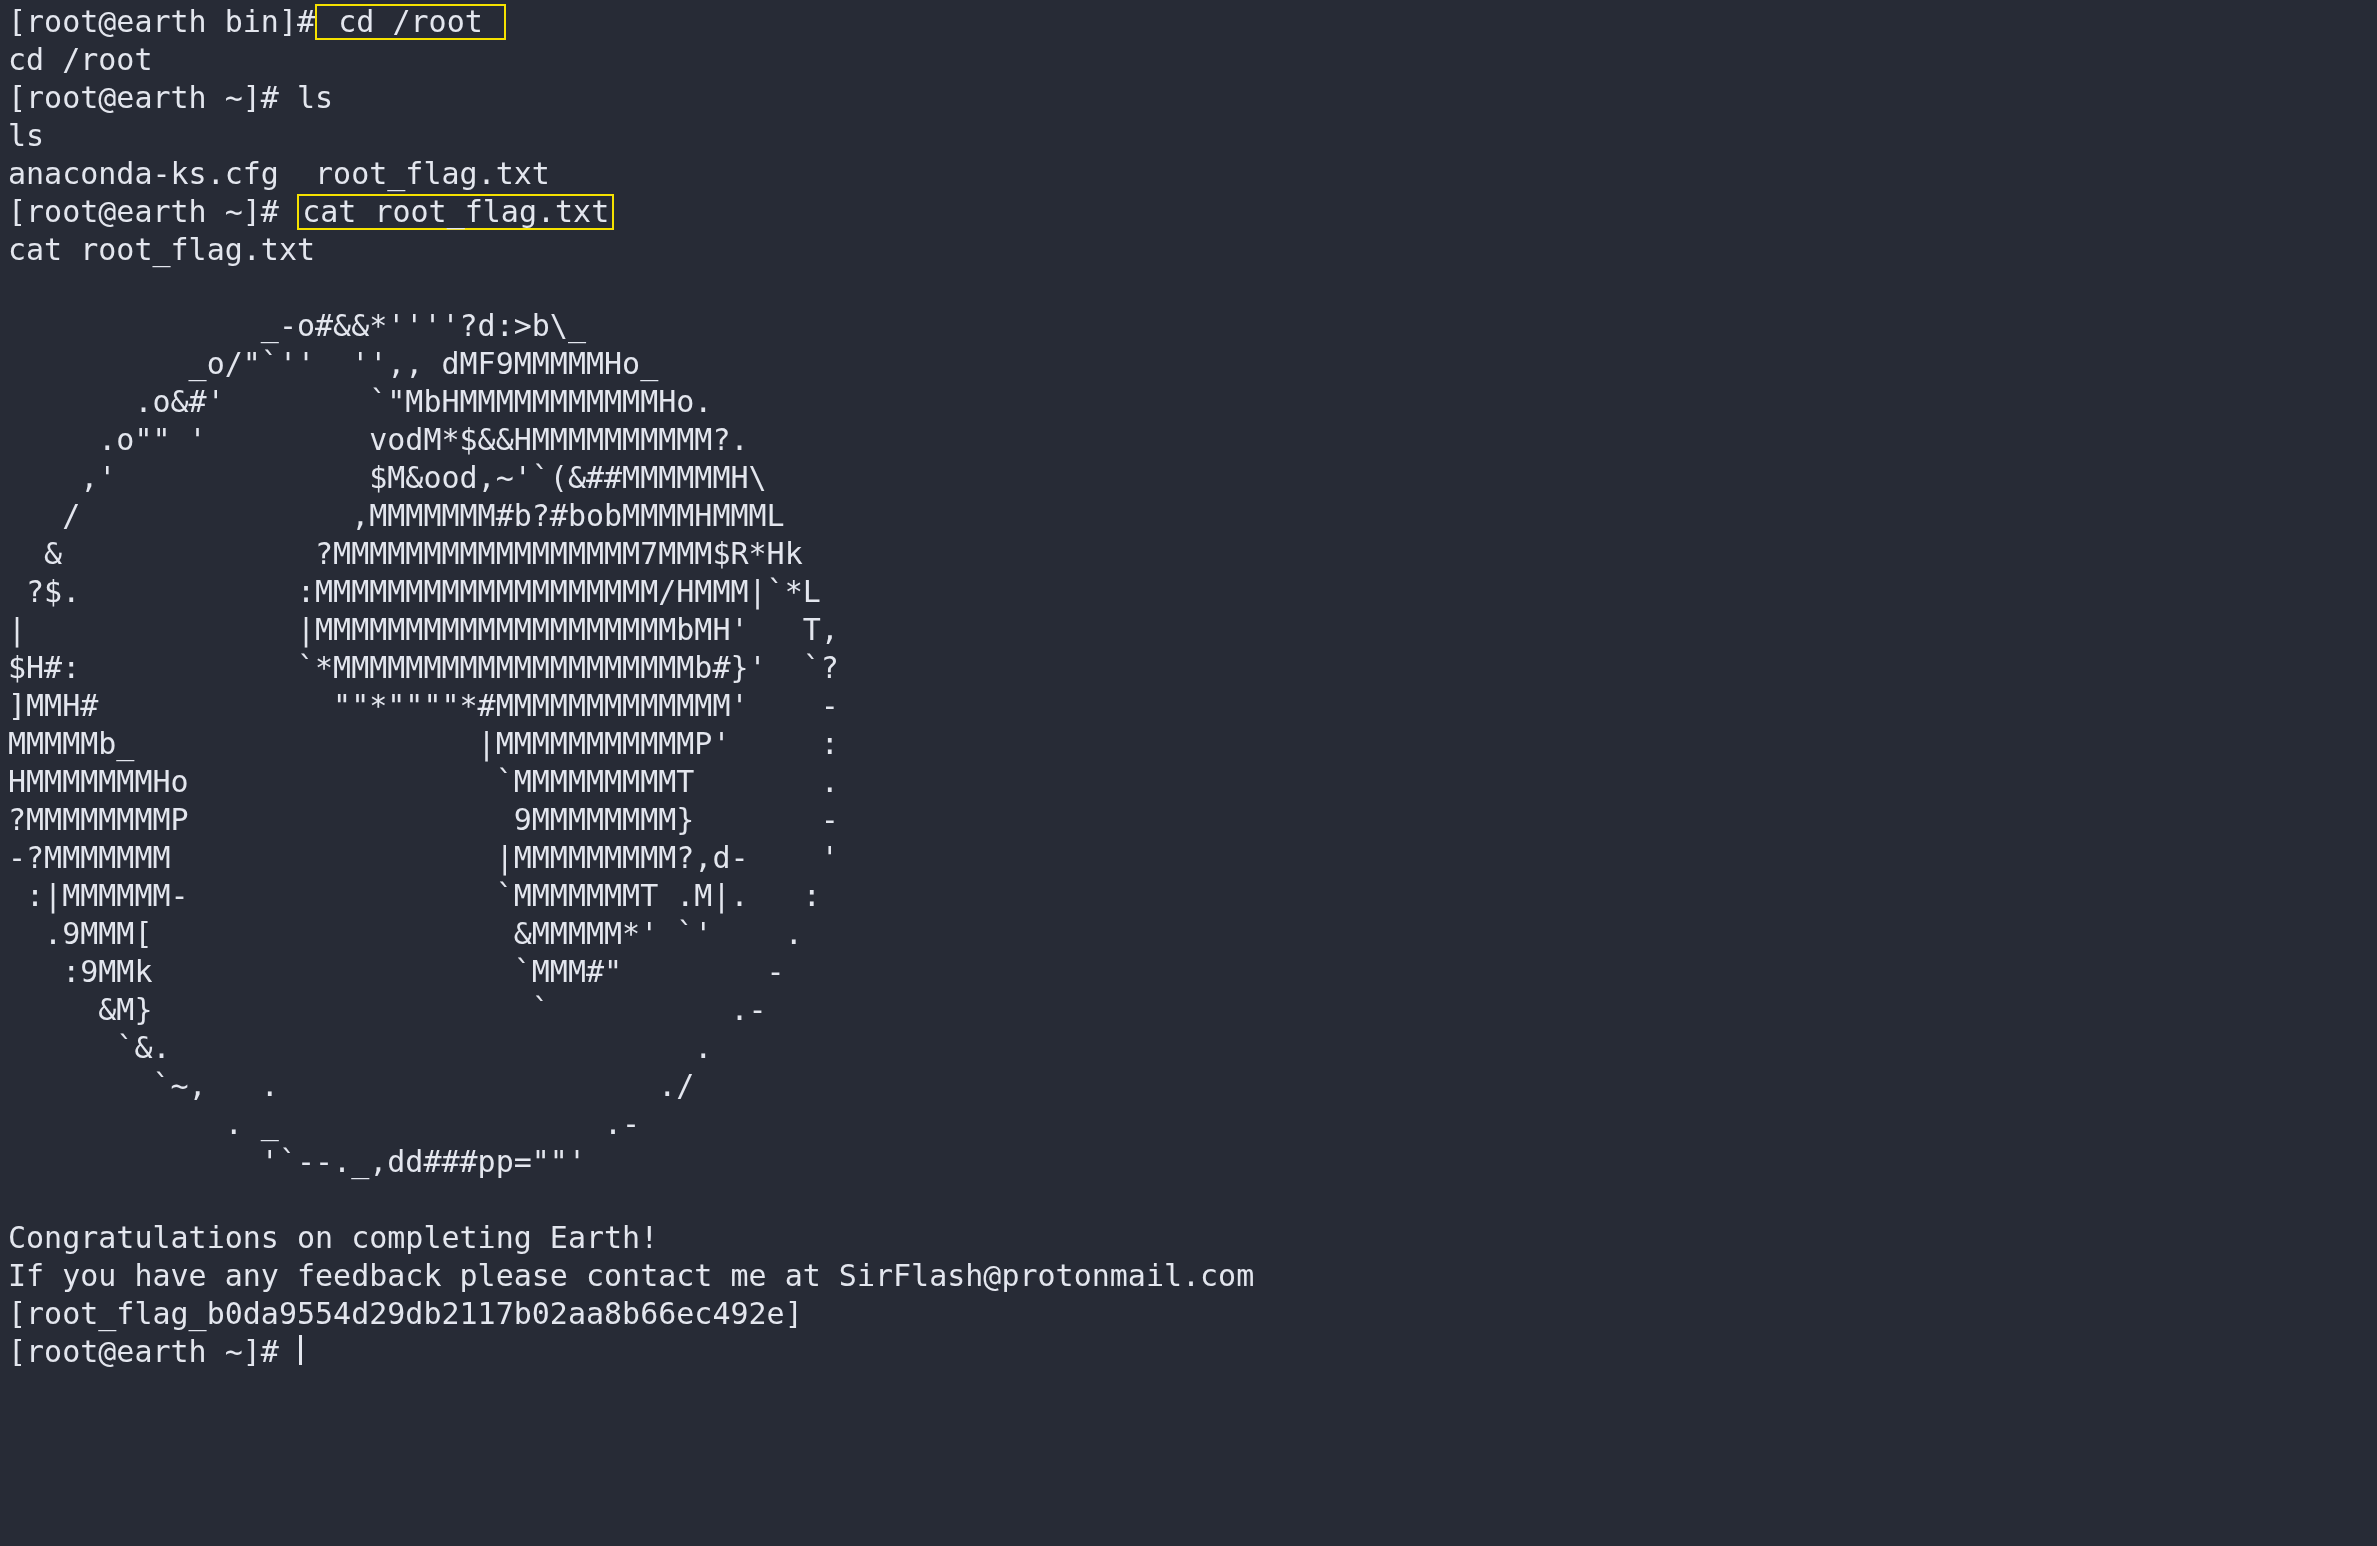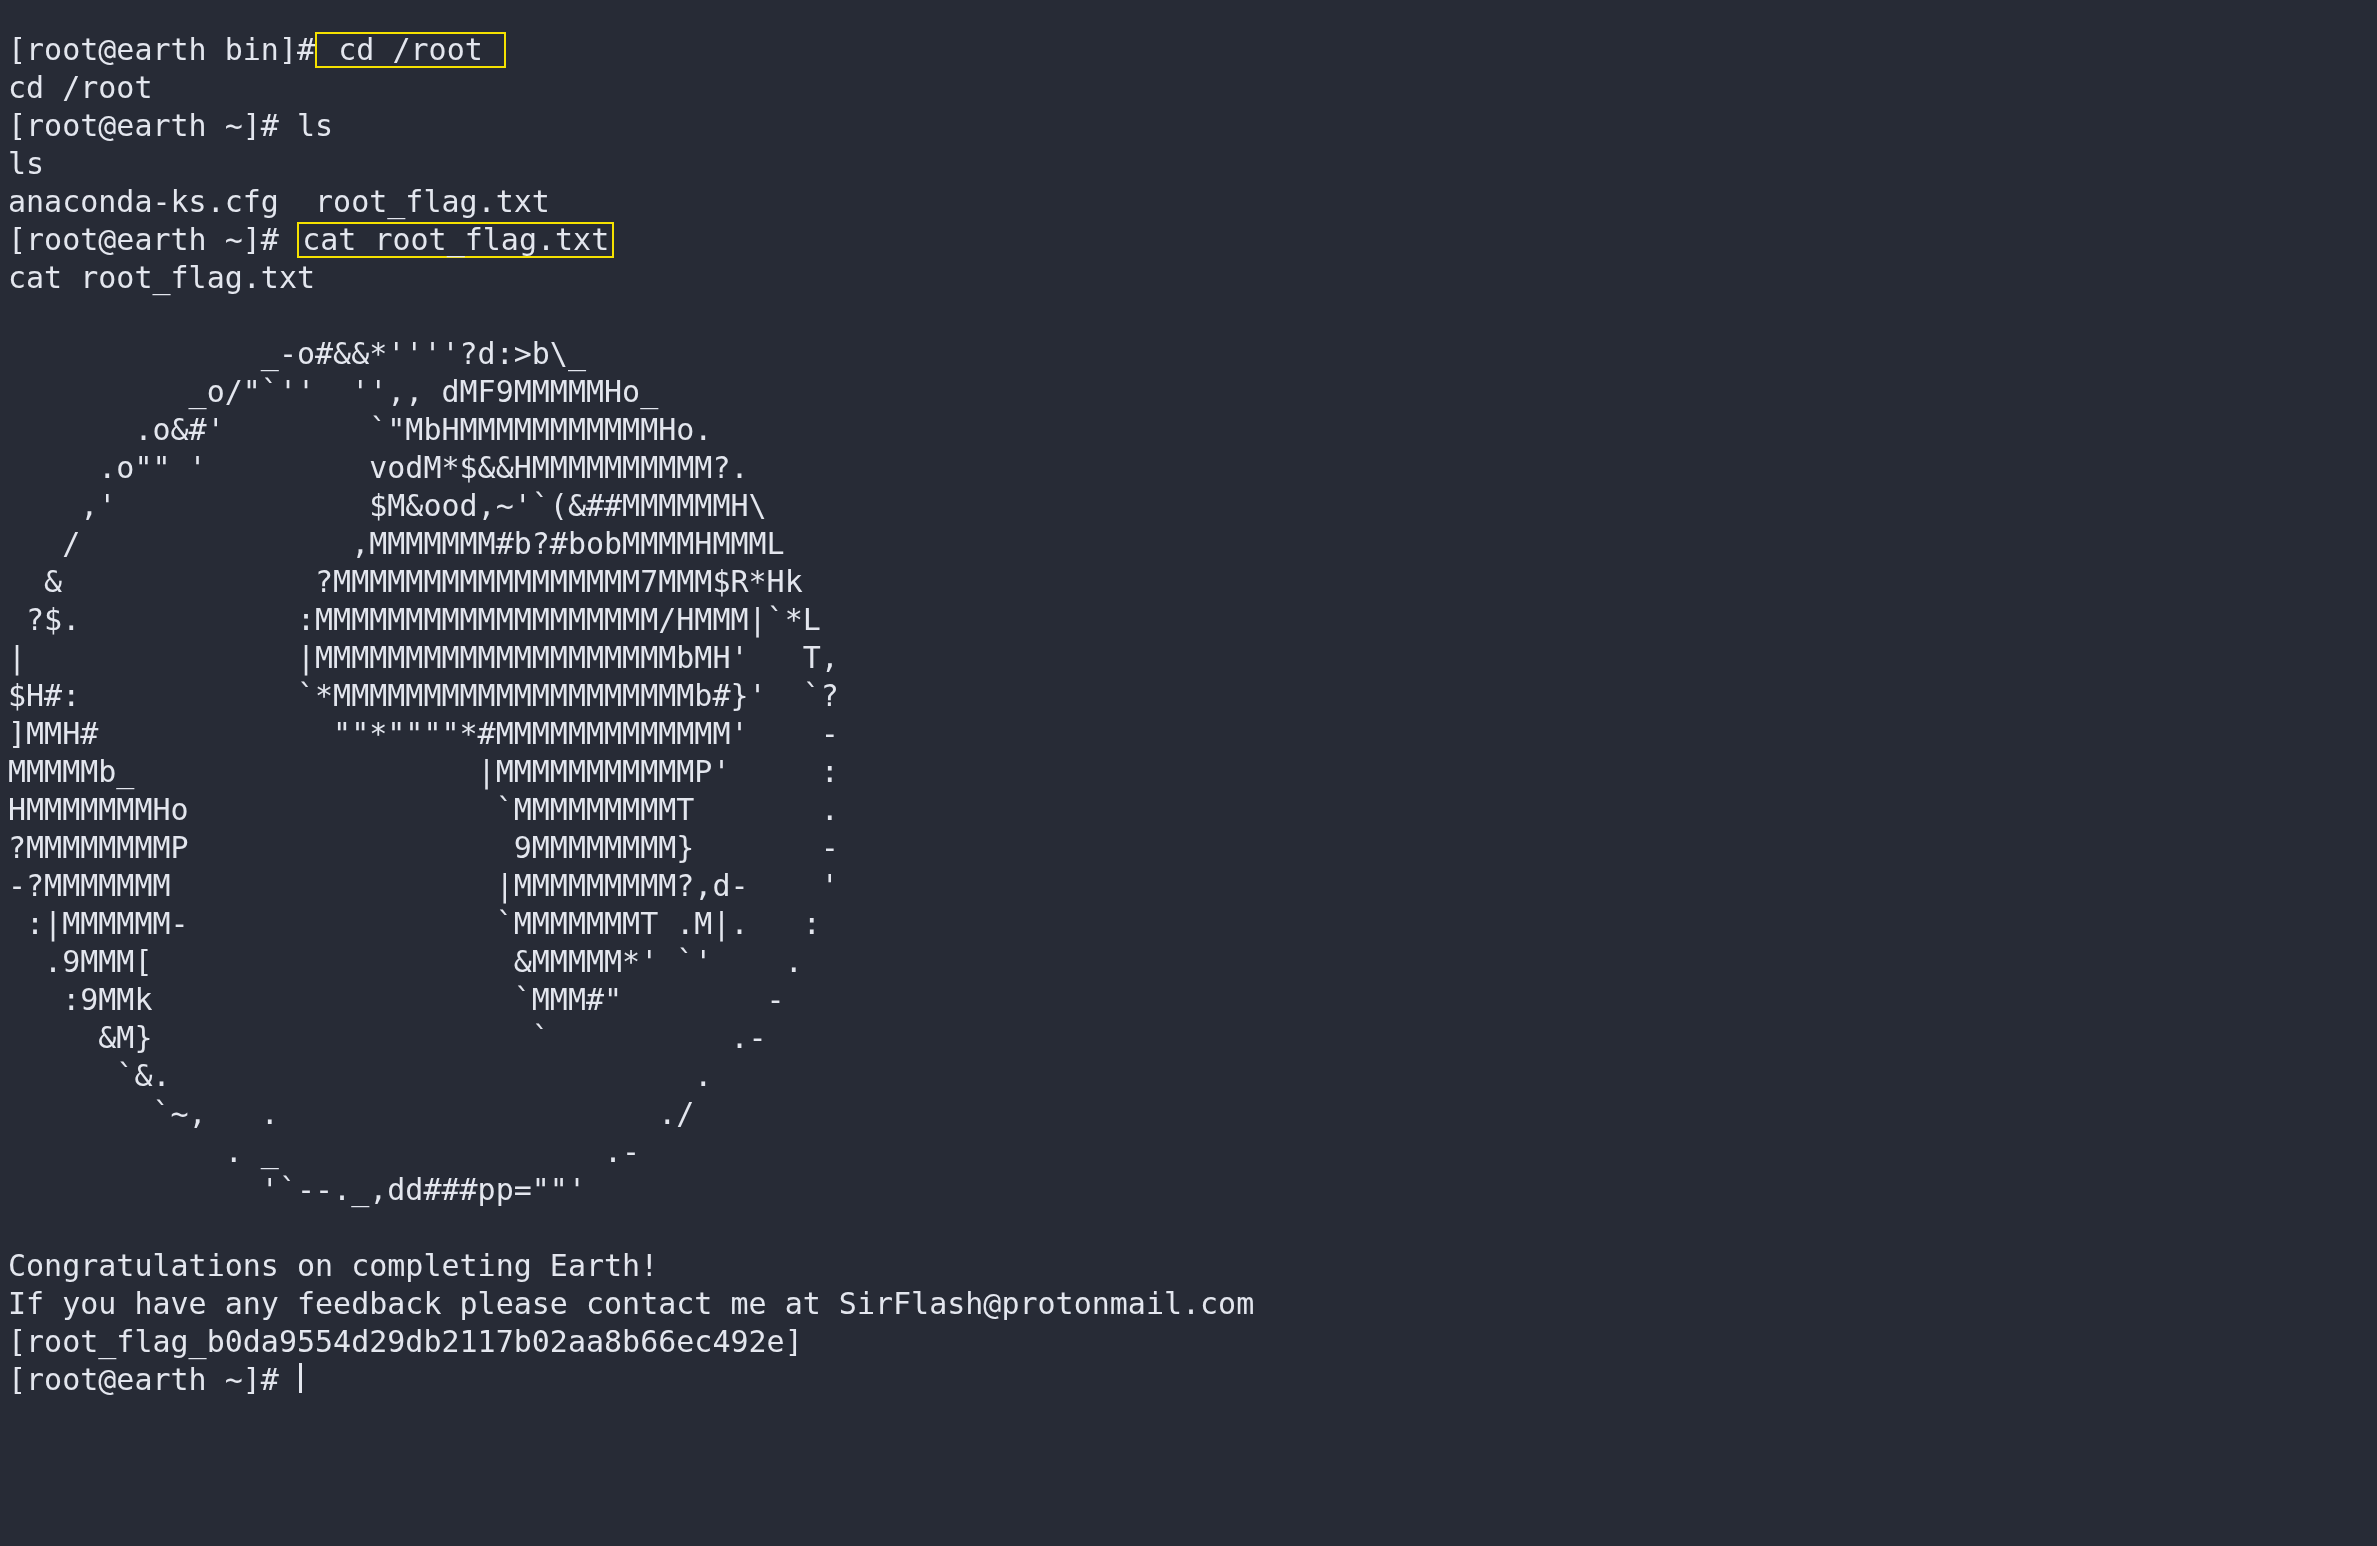--- a/index.html
+++ b/index.html
@@ -11,21 +11,20 @@
     overflow: hidden;
   }
   .terminal {
     font-family: "DejaVu Sans Mono", "Menlo", "Consolas", monospace;
     font-size: 30px;
     line-height: 38px;
     color: #e3e6ee;
     white-space: pre;
     padding: 3.2px 8px;
     letter-spacing: 0px;
-    margin-top: 28px;
   }
   .hl {
     border: 2.4px solid #f5e100;
     padding: 0 3.2px;
     margin: -2.4px 0;
     display: inline-block;
     line-height: 32px;
   }
   .cursor {
     display: inline-block;

